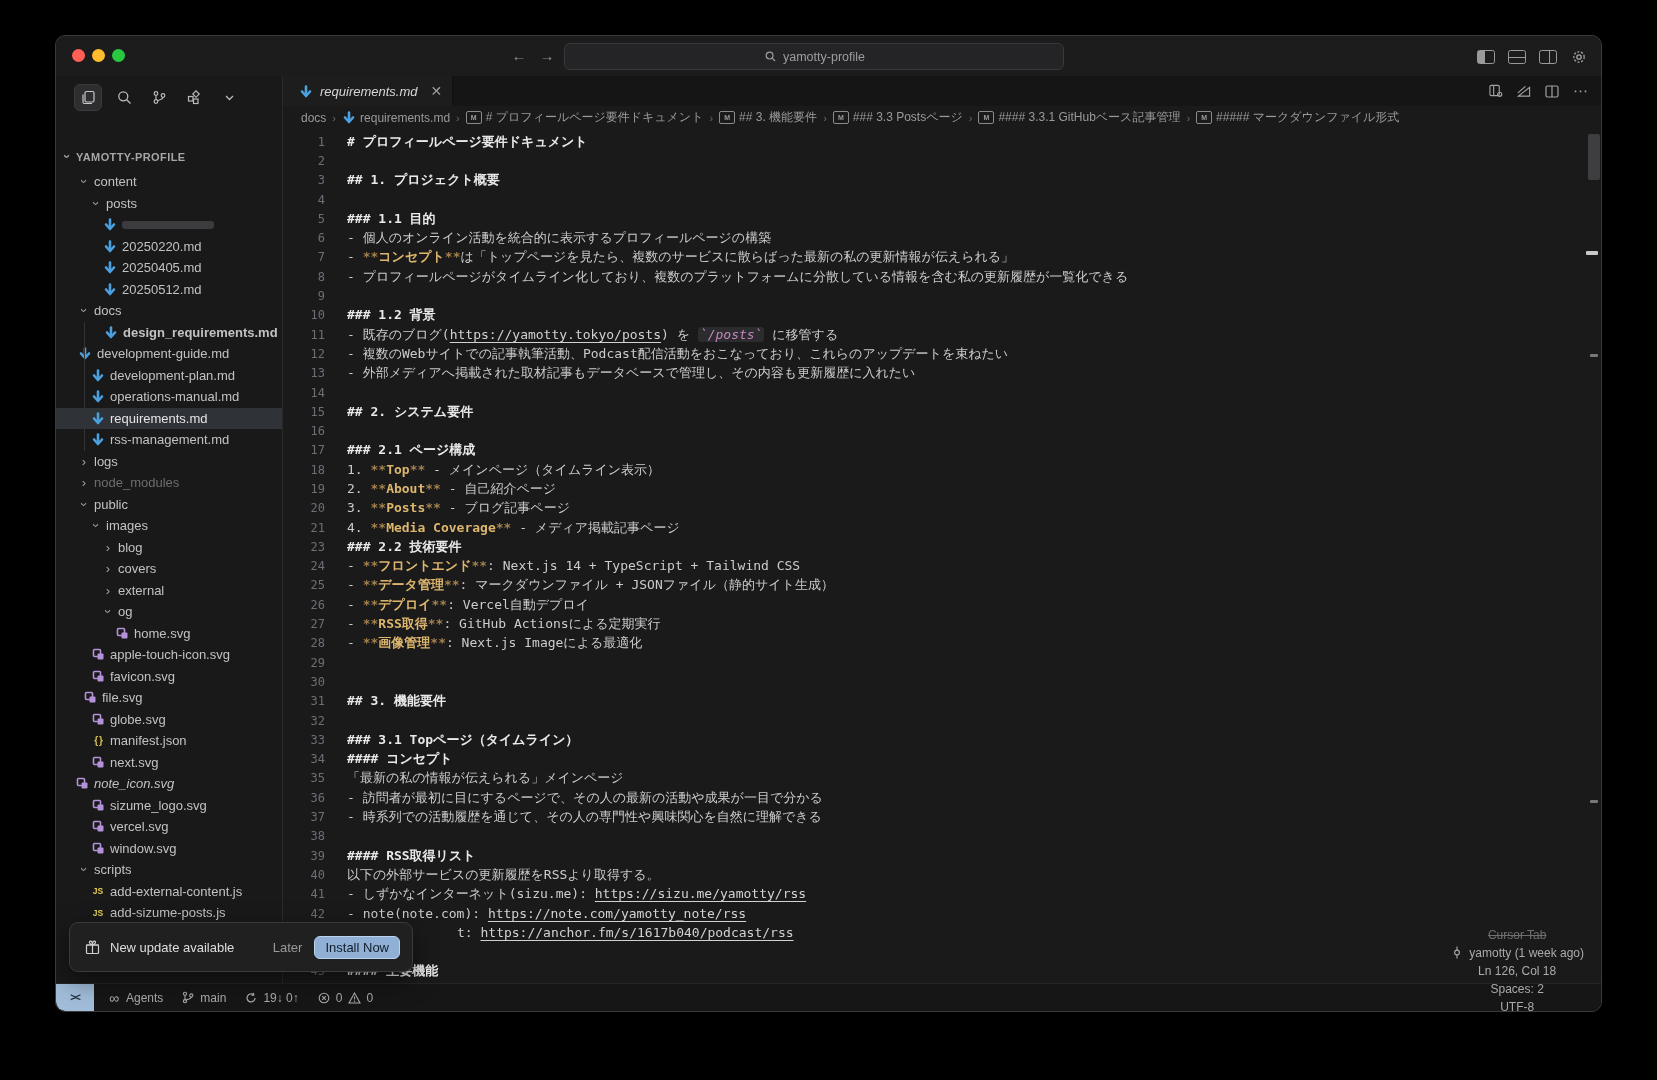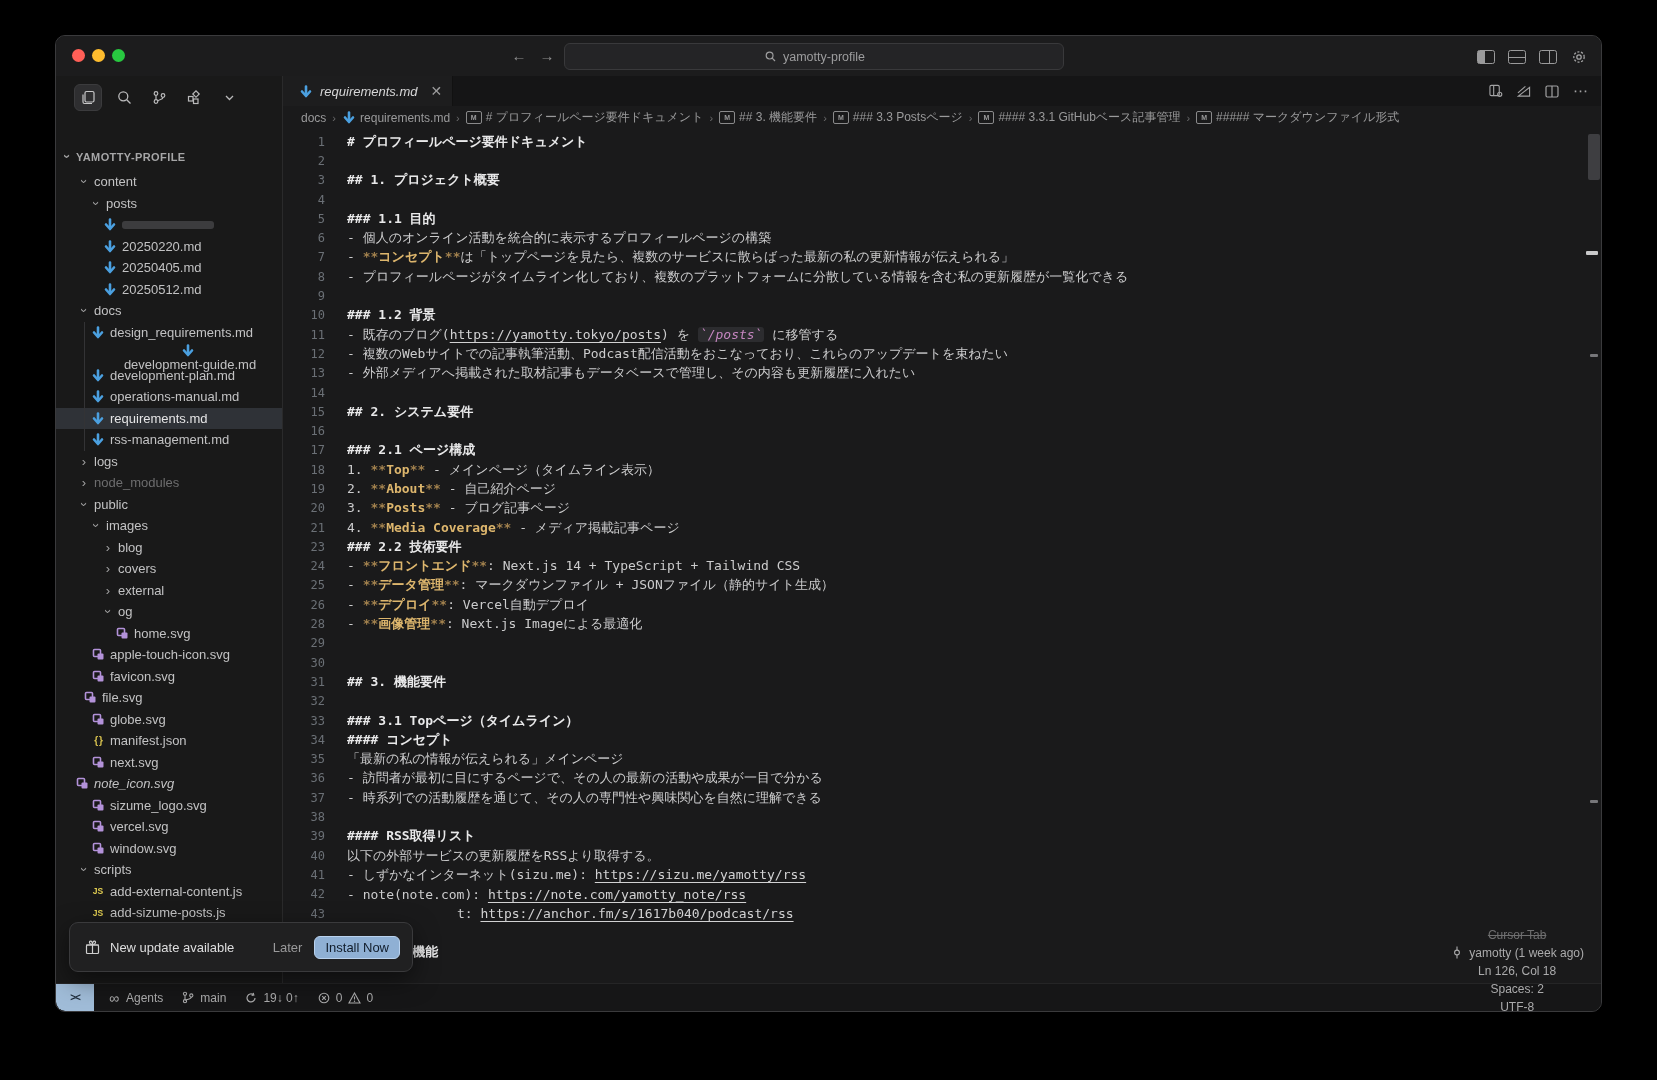--- a/index.html
+++ b/index.html
@@ -214,32 +214,32 @@
                 <polyline points="2,6.5 6,11 10,6.5"></polyline>
               </g>
             </svg>
           </span>
           <span class="lbl">20250512.md</span>
         </div>
         <div class="row" style="padding-left: 23px;">
           <span class="chev exp">›</span>
           <span class="lbl">docs</span>
         </div>
-        <div class="row" style="padding-left: 35px;">
+        <div class="row" style="padding-left: 48px; font-weight: bold;">
           <span class="ic">
             <svg width="12" height="13" viewBox="0 0 12 13">
               <g stroke="#4ba0e0" stroke-width="2.6" fill="none" stroke-linecap="round" stroke-linejoin="round">
                 <line x1="6" y1="1.5" x2="6" y2="8"></line>
                 <polyline points="2,6.5 6,11 10,6.5"></polyline>
               </g>
             </svg>
           </span>
           <span class="lbl">design_requirements.md</span>
         </div>
-        <div class="row" style="padding-left: 37px; flex-direction: column;">
+        <div class="row" style="padding-left: 22px;">
           <span class="ic">
             <svg width="12" height="13" viewBox="0 0 12 13">
               <g stroke="#4ba0e0" stroke-width="2.6" fill="none" stroke-linecap="round" stroke-linejoin="round">
                 <line x1="6" y1="1.5" x2="6" y2="8"></line>
                 <polyline points="2,6.5 6,11 10,6.5"></polyline>
               </g>
             </svg>
           </span>
           <span class="lbl">development-guide.md</span>
         </div>
@@ -551,20 +551,21 @@
         <div class="line"><span class="num">16</span><span class="ltext"></span></div>
         <div class="line"><span class="num">17</span><span class="ltext"><span class="seg-h">### 2.1 ページ構成</span></span></div>
         <div class="line"><span class="num">18</span><span class="ltext"><span class="seg-t">1. </span><span class="seg-st">**</span><span class="seg-b">Top</span><span class="seg-st">**</span><span class="seg-t"> - メインページ（タイムライン表示）</span></span></div>
         <div class="line"><span class="num">19</span><span class="ltext"><span class="seg-t">2. </span><span class="seg-st">**</span><span class="seg-b">About</span><span class="seg-st">**</span><span class="seg-t"> - 自己紹介ページ</span></span></div>
         <div class="line"><span class="num">20</span><span class="ltext"><span class="seg-t">3. </span><span class="seg-st">**</span><span class="seg-b">Posts</span><span class="seg-st">**</span><span class="seg-t"> - ブログ記事ページ</span></span></div>
         <div class="line"><span class="num">21</span><span class="ltext"><span class="seg-t">4. </span><span class="seg-st">**</span><span class="seg-b">Media Coverage</span><span class="seg-st">**</span><span class="seg-t"> - メディア掲載記事ページ</span></span></div>
         <div class="line"><span class="num">23</span><span class="ltext"><span class="seg-h">### 2.2 技術要件</span></span></div>
         <div class="line"><span class="num">24</span><span class="ltext"><span class="seg-t">- </span><span class="seg-st">**</span><span class="seg-b">フロントエンド</span><span class="seg-st">**</span><span class="seg-t">: Next.js 14 + TypeScript + Tailwind CSS</span></span></div>
         <div class="line"><span class="num">25</span><span class="ltext"><span class="seg-t">- </span><span class="seg-st">**</span><span class="seg-b">データ管理</span><span class="seg-st">**</span><span class="seg-t">: マークダウンファイル + JSONファイル（静的サイト生成）</span></span></div>
         <div class="line"><span class="num">26</span><span class="ltext"><span class="seg-t">- </span><span class="seg-st">**</span><span class="seg-b">デプロイ</span><span class="seg-st">**</span><span class="seg-t">: Vercel自動デプロイ</span></span></div>
+        <div class="line"><span class="num">27</span><span class="ltext"><span class="seg-t">- </span><span class="seg-st">**</span><span class="seg-b">RSS取得</span><span class="seg-st">**</span><span class="seg-t">: GitHub Actionsによる定期実行</span></span></div>
         <div class="line"><span class="num">28</span><span class="ltext"><span class="seg-t">- </span><span class="seg-st">**</span><span class="seg-b">画像管理</span><span class="seg-st">**</span><span class="seg-t">: Next.js Imageによる最適化</span></span></div>
         <div class="line"><span class="num">29</span><span class="ltext"></span></div>
         <div class="line"><span class="num">30</span><span class="ltext"></span></div>
         <div class="line"><span class="num">31</span><span class="ltext"><span class="seg-h">## 3. 機能要件</span></span></div>
         <div class="line"><span class="num">32</span><span class="ltext"></span></div>
         <div class="line"><span class="num">33</span><span class="ltext"><span class="seg-h">### 3.1 Topページ（タイムライン）</span></span></div>
         <div class="line"><span class="num">34</span><span class="ltext"><span class="seg-h">#### コンセプト</span></span></div>
         <div class="line"><span class="num">35</span><span class="ltext"><span class="seg-t">「最新の私の情報が伝えられる」メインページ</span></span></div>
         <div class="line"><span class="num">36</span><span class="ltext"><span class="seg-t">- 訪問者が最初に目にするページで、その人の最新の活動や成果が一目で分かる</span></span></div>
         <div class="line"><span class="num">37</span><span class="ltext"><span class="seg-t">- 時系列での活動履歴を通じて、その人の専門性や興味関心を自然に理解できる</span></span></div>

